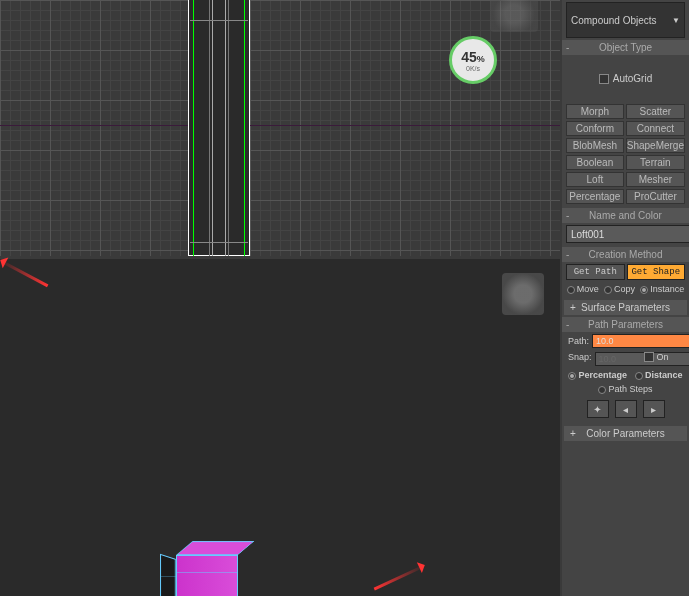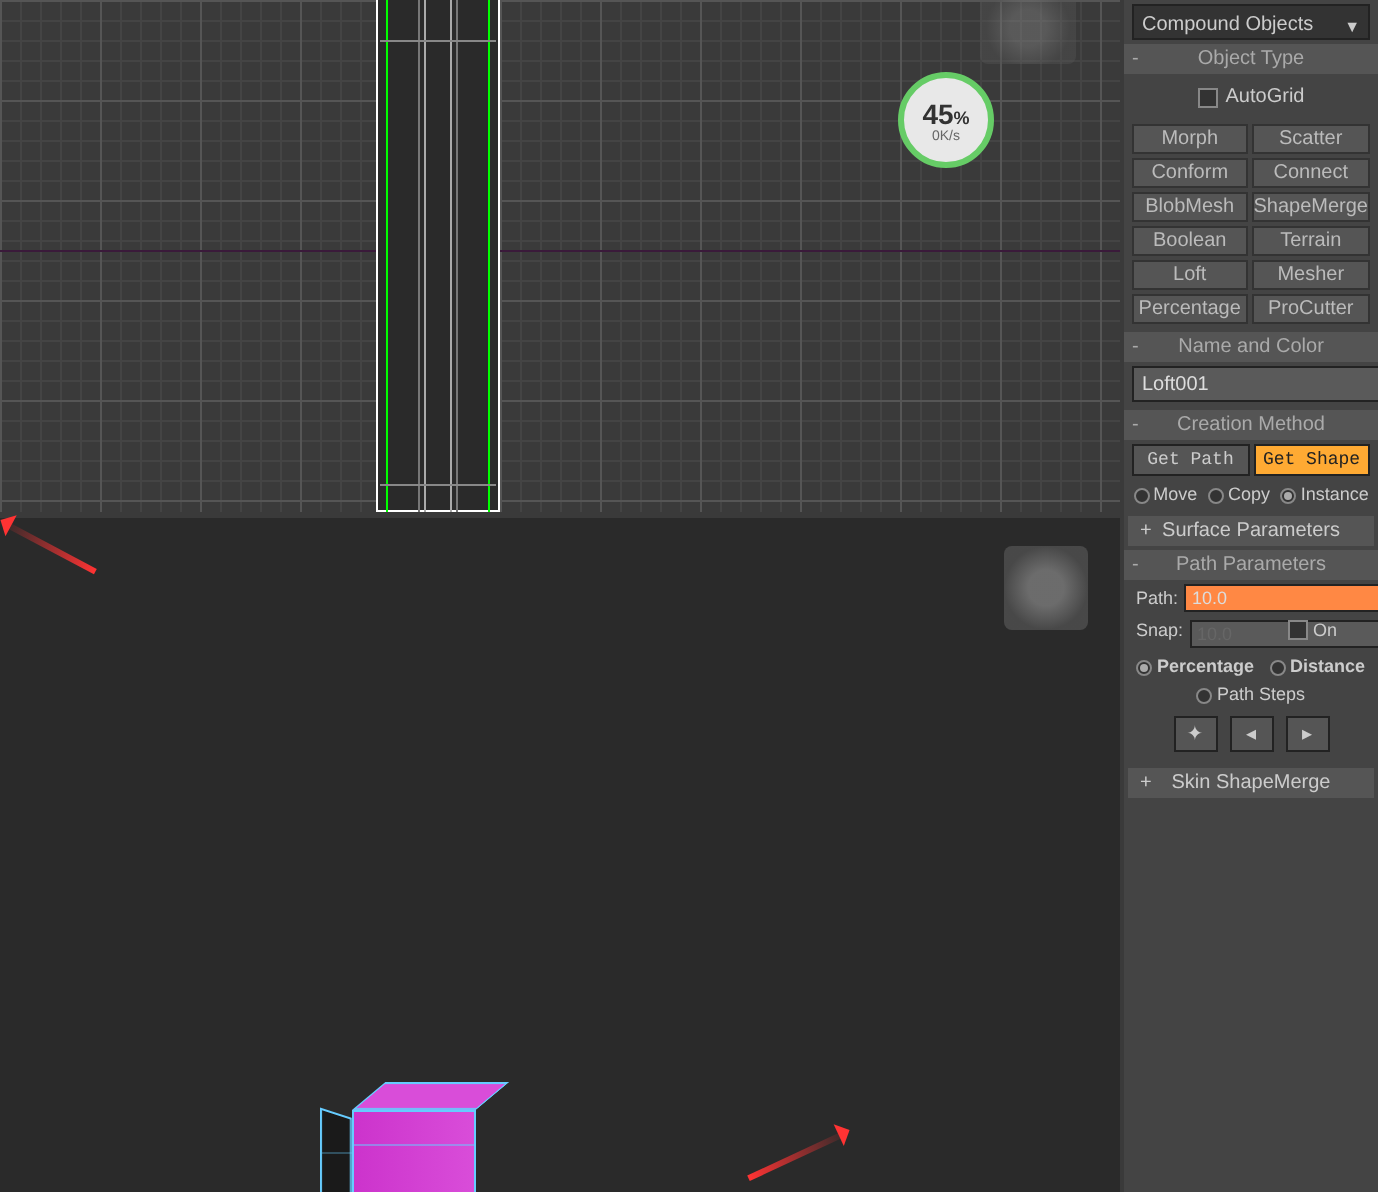--- a/index.html
+++ b/index.html
@@ -38,27 +38,27 @@
 .box-toph2 { position: absolute; left: 5px; top: 41px; width: 16px; height: 1px; background: rgba(102,204,255,0.3); z-index: 5; }
 .arrow-br { left: 26px; top: 428px; width: 54px; height: 3px; background: linear-gradient(90deg, transparent, #ff3333); transform: rotate(28deg); transform-origin: left; border: none; }
 .arrow-br::after { content: ''; position: absolute; left: -6px; top: -5px; border: 6px solid transparent; border-right-color: #ff3333; }
 .arrow-tr { position: absolute; right: 135px; top: 305px; width: 56px; height: 3px; background: linear-gradient(90deg, #ff3333, transparent); transform: rotate(-25deg); transform-origin: right; }
 .arrow-tr::after { content: ''; position: absolute; right: -6px; top: -5px; border: 6px solid transparent; border-left-color: #ff3333; }
 
 .viewcube { position: absolute; right: 16px; top: 14px; width: 42px; height: 42px; background: radial-gradient(circle, #888 30%, #555 70%); border-radius: 4px; opacity: 0.7; }
 
 
 .panel { position: absolute; right: 0; top: 0; width: 127px; height: 596px; background: #444; color: #ccc; font-size: 10px; }
-.dropdown { margin: 2px 4px; height: 18px; background: #333; color: #ccc; border: 1px solid #222; padding: 1px 4px; display: flex; align-items: flex-end; justify-content: space-between; }
+.dropdown { margin: 2px 4px; height: 36px; background: #333; color: #ccc; border: 1px solid #222; padding: 1px 4px; display: flex; align-items: center; justify-content: space-between; }
 .dropdown .arrow { font-size: 8px; }
 .section-header { background: #555; height: 15px; display: flex; align-items: center; padding: 0 6px; margin-top: 2px; position: relative; justify-content: center; color: #aaa; }
 .section-header .minus { position: absolute; left: 4px; }
 .btn-grid { display: grid; grid-template-columns: 1fr 1fr; gap: 2px; padding: 2px 4px; }
 .btn { background: #555; height: 15px; display: flex; align-items: center; justify-content: center; border: 1px solid #333; color: #bbb; cursor: pointer; }
-.autogrid-row { display: flex; align-items: center; justify-content: center; gap: 4px; padding: 6px 0; }
+.autogrid-row { display: flex; align-items: center; justify-content: center; gap: 4px; padding: 18px 0; }
 .checkbox-sm { width: 10px; height: 10px; border: 1px solid #888; background: #333; }
 
 .name-row { display: flex; gap: 2px; padding: 2px 4px; }
 .name-input { flex: 1; height: 18px; background: #5a5a5a; border: 1px solid #222; color: #ddd; padding: 0 4px; font-size: 10px; }
 
 .creation-buttons { display: flex; gap: 2px; padding: 2px 4px; }
 .creation-btn { flex: 1; height: 16px; background: #555; border: 1px solid #222; display: flex; align-items: center; justify-content: center; font-size: 9px; font-family: Liberation Mono, monospace; }
 .creation-btn.active { background: #ffaa33; color: #222; }
 
 .radio-row { display: flex; align-items: center; justify-content: space-around; padding: 2px 2px; font-size: 9px; }
@@ -201,15 +201,15 @@
     <span><span class="radio"></span><span>Path Steps</span></span>
   </div>
   <div class="icon-row">
     <div class="icon-btn">✦</div>
     <div class="icon-btn">◂</div>
     <div class="icon-btn">▸</div>
   </div>
 
   <div class="plus-header">
     <span class="plus">+</span>
-    <span>Skin ShapeMerge</span>
+    <span>Color Parameters</span>
   </div>
 </div>
 
 </body></html>

